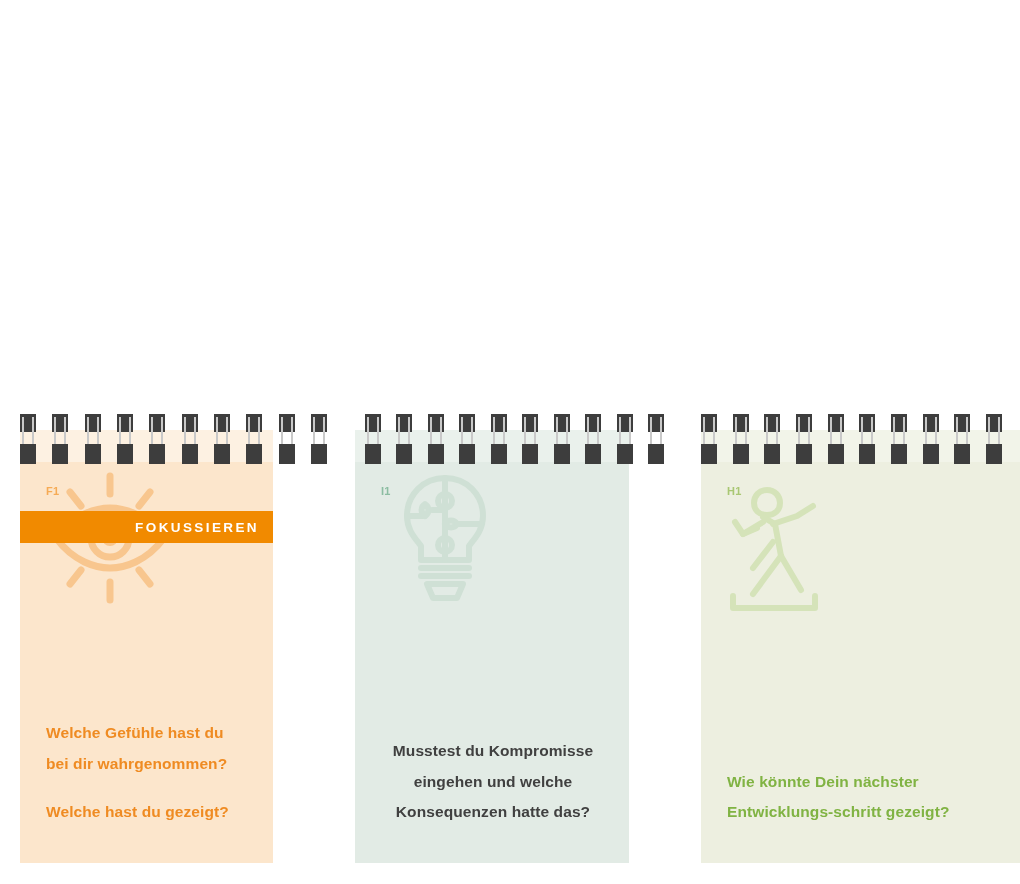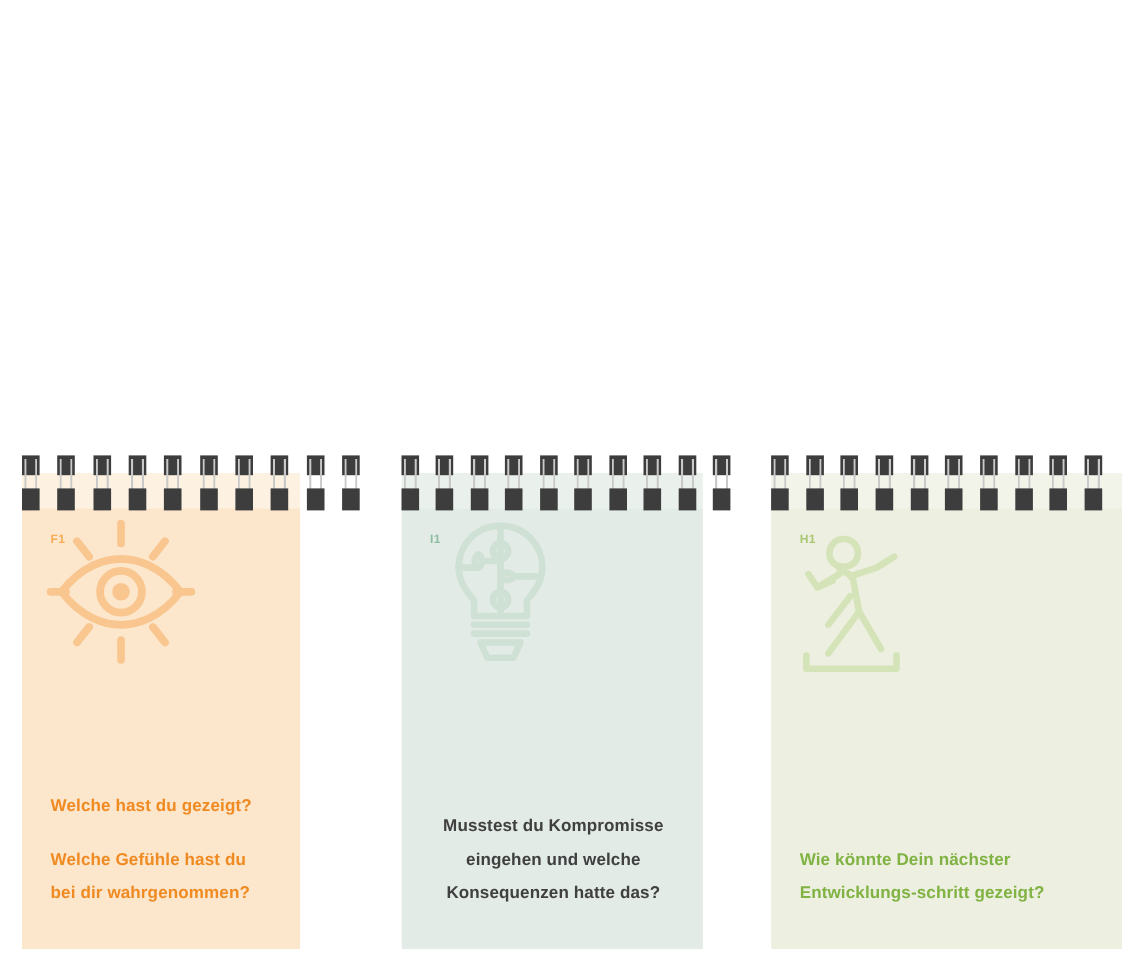--- a/index.html
+++ b/index.html
@@ -153,28 +153,31 @@
         <g fill="none" stroke-width="7" stroke-linejoin="round" class="ic-stroke" stroke="#f8c68e">
           <path d="M16 70 C34 46 56 40 70 40 C84 40 106 46 124 70 C106 94 84 100 70 100 C56 100 34 94 16 70 Z"></path>
           <circle cx="70" cy="70" r="19"></circle>
         </g>
         <circle cx="70" cy="70" r="8" class="ic-fill" fill="#f8c68e"></circle>
       </svg>
     </div>
 
     <div class="code" style="color: rgb(246, 171, 85);">F1</div>
 
+    <div class="band" style="background: rgb(241, 138, 0);">
+      <span class="band-title">FOKUSSIEREN</span>
+    </div>
 
     <div class="qtext" style="color: rgb(239, 139, 34);">
+      <p>Welche Gefühle hast du bei dir wahrgenommen?</p>
       <p>Welche hast du gezeigt?</p>
-      <p>Welche Gefühle hast du bei dir wahrgenommen?</p>
     </div>
   </div>
 
-  <div class="card" id="card-1" style="left:365px;width:274px;">
+  <div class="card" id="card-1" style="left:355px;width:274px;">
     <div class="card-top-strip" style="background: rgb(234, 241, 236);"></div>
     <div class="card-body" style="background: rgb(226, 235, 229);"></div>
 
     <div class="icon-wrap" style="left:30px;top:34px;width:120px;height:150px;">
       <svg viewBox="0 0 120 150" aria-hidden="true">
         <g fill="none" stroke-width="6" stroke-linejoin="round" stroke-linecap="round" class="ic-stroke" stroke="#cfe0d5">
 
           <path d="M60 14 C38 14 22 31 22 52 C22 66 30 74 36 82 L36 96 L84 96 L84 82 C90 74 98 66 98 52 C98 31 82 14 60 14 Z"></path>
 
           <line x1="60" y1="14" x2="60" y2="96"></line>

